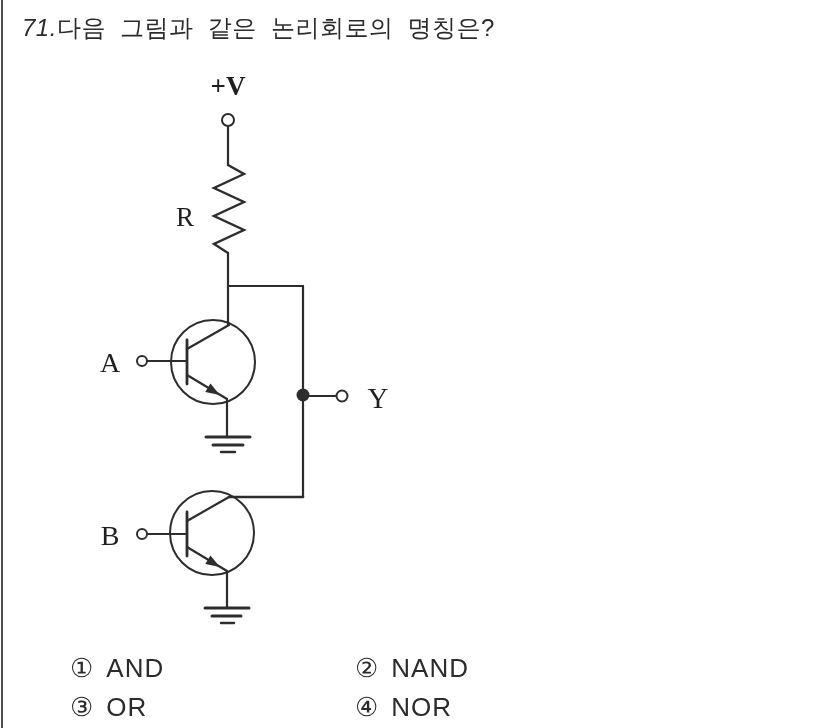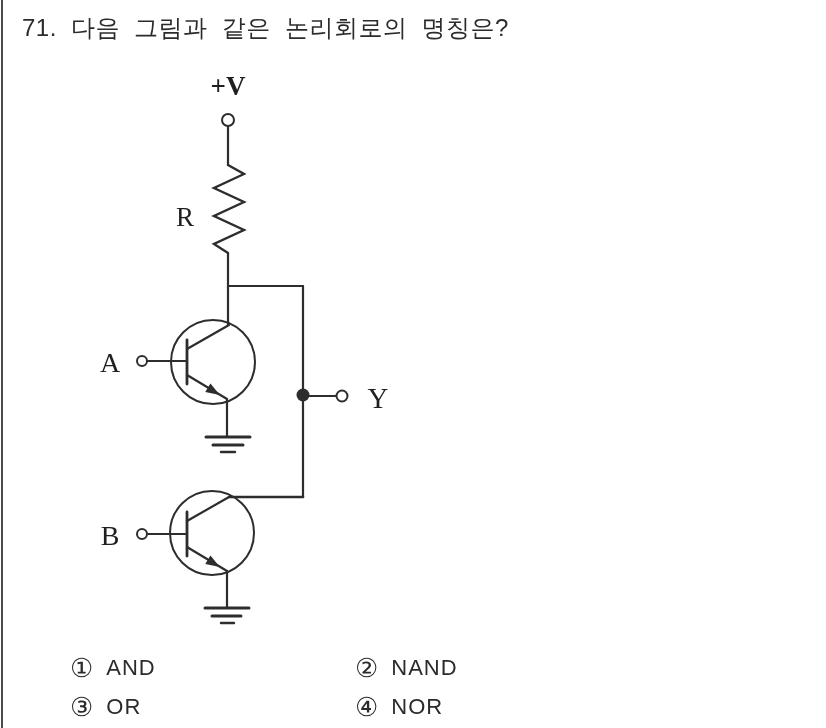--- a/index.html
+++ b/index.html
@@ -28,21 +28,22 @@
     left: 22px;
     top: 14px;
     font-size: 24px;
     line-height: 28px;
     color: #2b2b2b;
     letter-spacing: 0.5px;
     word-spacing: 7px;
     white-space: nowrap;
   }
   .question-line .qnum {
-    margin-right: 14px;
+    margin-right: 0;
+    font-style: italic;
   }
   .circuit-svg {
     position: absolute;
     left: 0;
     top: 0;
     width: 826px;
     height: 728px;
   }
   .fig-label {
     font-family: "Liberation Serif", serif;
@@ -61,21 +62,21 @@
     white-space: nowrap;
   }
   .choice-marker {
     font-size: 26px;
     line-height: 26px;
     color: #2b2b2b;
     margin-right: 13px;
     font-weight: 400;
   }
   .choice-label {
-    font-size: 22px;
+    font-size: 26px;
     line-height: 26px;
     letter-spacing: 1px;
     color: #2b2b2b;
   }
   .pos-c1 { left: 70px;  top: 5px;  }
   .pos-c2 { left: 355px; top: 5px;  }
   .pos-c3 { left: 70px;  top: 44px; }
   .pos-c4 { left: 355px; top: 44px; }
 </style>
 </head>

